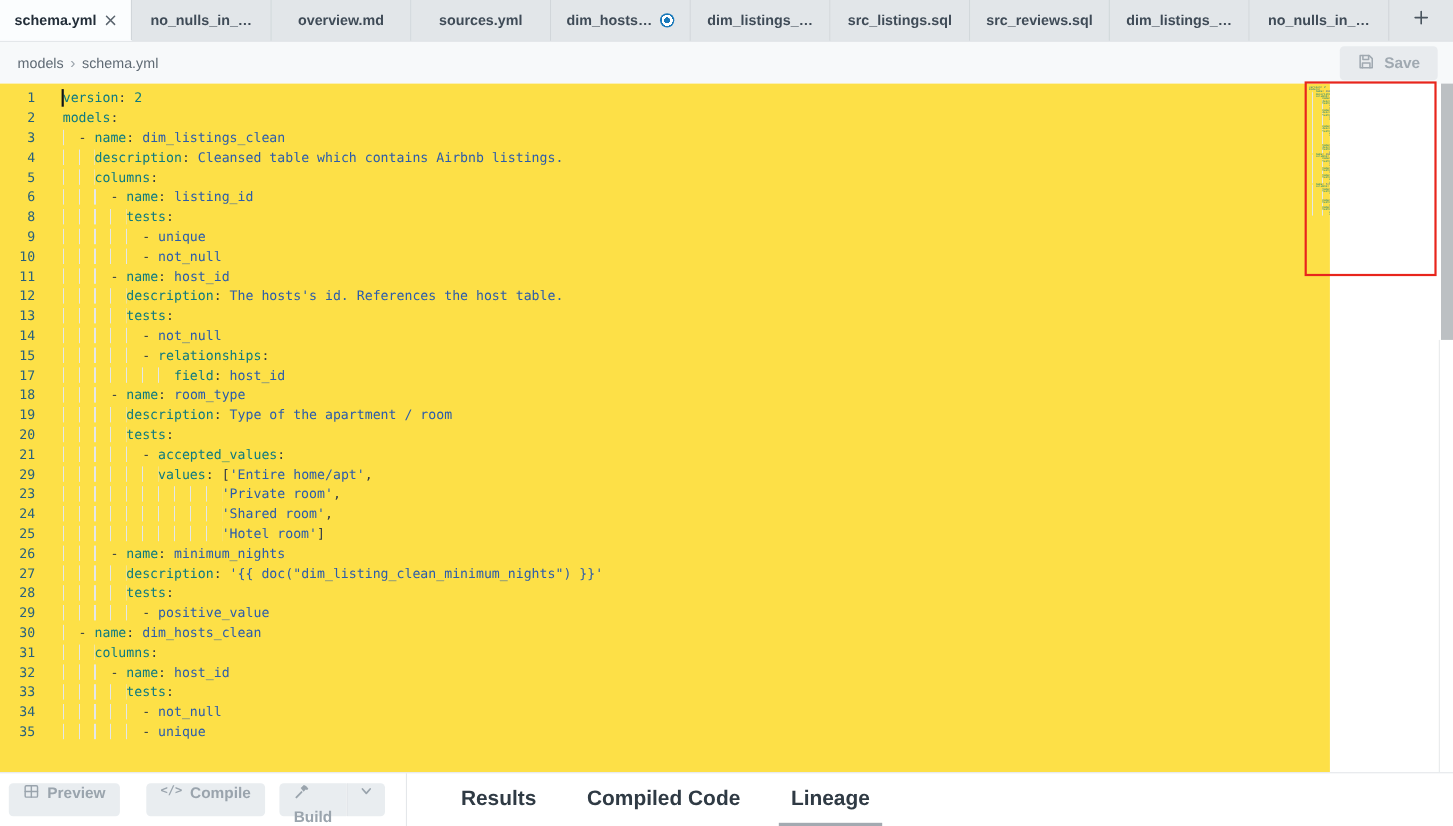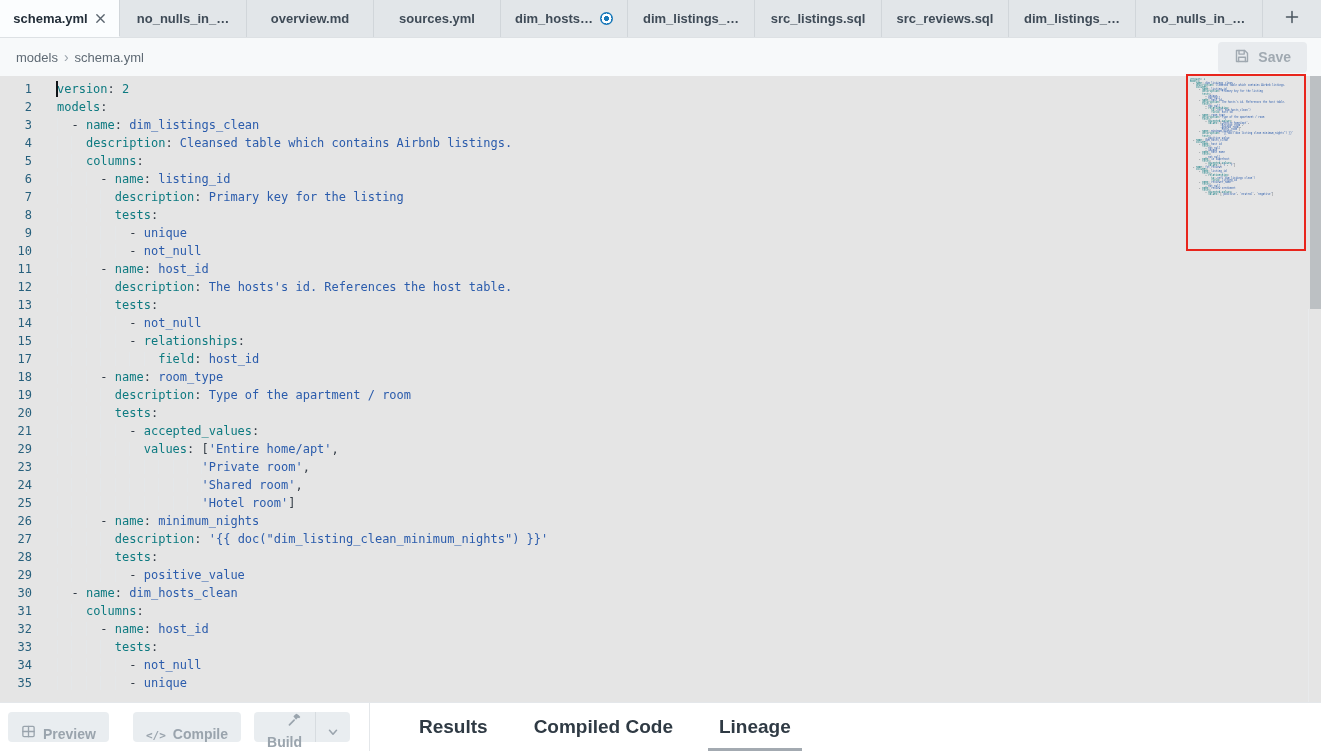--- a/index.html
+++ b/index.html
@@ -58,22 +58,22 @@
     display: flex; align-items: center; gap: 8px;
     background: #e8ebee; color: #a0a9b1;
     font-size: 14px; font-weight: 600;
     padding: 6px 16px; border-radius: 4px; border: none;
     cursor: not-allowed;
   }
 
   
   .editor {
     position: relative;
-    height: 626px; width: 1321px;
-    background: #e5e5e5;
+    height: 626px; width: 1209px;
+    background: #fde047;
     overflow: hidden;
     font-family: "DejaVu Sans Mono", monospace;
     font-size: 12px;
     padding-top: 4px;
   }
   .line { white-space: pre; height: 18px; line-height: 18px; position: relative; }
   .ln {
     display: inline-block; width: 32px; text-align: right;
     margin-right: 25px; color: #27607d;
   }
@@ -126,21 +126,21 @@
     border-top: 1px solid #e4e7ea;
     display: flex; align-items: stretch;
   }
   .actions {
     width: 370px; flex: 0 0 auto;
     display: flex; align-items: center;
     padding-left: 8px;
     border-right: 1px solid #e4e7ea;
   }
   .act-btn {
-    display: flex; align-items: flex-end; gap: 7px;
+    display: flex; align-items: flex-start; gap: 7px;
     background: #e9edf0; color: #9aa4ad;
     font-size: 14px; font-weight: 600;
     font-family: "Liberation Sans", sans-serif;
     height: 30px; padding: 0 13px;
     border: none; border-radius: 4px;
     cursor: not-allowed;
   }
   .act-btn .code-glyph { font-family: "DejaVu Sans Mono", monospace; font-size: 11px; font-weight: 700; }
   .btn-preview { margin-right: 24px; }
   .btn-compile { margin-right: 13px; }
@@ -233,21 +233,20 @@
 </div>
 
 <div class="editor">
   <div id="code-host">
       <div class="line"><span class="ln">1</span><span class="tk">version</span><span class="tp">: </span><span class="tn">2</span><span class="cursor"></span></div>
       <div class="line"><span class="ln">2</span><span class="tk">models</span><span class="tp">:</span></div>
       <div class="line"><span class="ln">3</span><span class="tw">  </span><span class="tp">- </span><span class="tk">name</span><span class="tp">: </span><span class="tv">dim_listings_clean</span></div>
       <div class="line"><span class="ln">4</span><span class="tw">    </span><span class="tk">description</span><span class="tp">: </span><span class="tv">Cleansed table which contains Airbnb listings.</span></div>
       <div class="line"><span class="ln">5</span><span class="tw">    </span><span class="tk">columns</span><span class="tp">:</span></div>
       <div class="line"><span class="ln">6</span><span class="tw">      </span><span class="tp">- </span><span class="tk">name</span><span class="tp">: </span><span class="tv">listing_id</span></div>
-      <div class="line"><span class="ln">7</span><span class="tw">        </span><span class="tk">description</span><span class="tp">: </span><span class="tv">Primary key for the listing</span></div>
       <div class="line"><span class="ln">8</span><span class="tw">        </span><span class="tk">tests</span><span class="tp">:</span></div>
       <div class="line"><span class="ln">9</span><span class="tw">          </span><span class="tp">- </span><span class="tv">unique</span></div>
       <div class="line"><span class="ln">10</span><span class="tw">          </span><span class="tp">- </span><span class="tv">not_null</span></div>
       <div class="line"><span class="ln">11</span><span class="tw">      </span><span class="tp">- </span><span class="tk">name</span><span class="tp">: </span><span class="tv">host_id</span></div>
       <div class="line"><span class="ln">12</span><span class="tw">        </span><span class="tk">description</span><span class="tp">: </span><span class="tv">The hosts's id. References the host table.</span></div>
       <div class="line"><span class="ln">13</span><span class="tw">        </span><span class="tk">tests</span><span class="tp">:</span></div>
       <div class="line"><span class="ln">14</span><span class="tw">          </span><span class="tp">- </span><span class="tv">not_null</span></div>
       <div class="line"><span class="ln">15</span><span class="tw">          </span><span class="tp">- </span><span class="tk">relationships</span><span class="tp">:</span></div>
       <div class="line"><span class="ln">17</span><span class="tw">              </span><span class="tk">field</span><span class="tp">: </span><span class="tv">host_id</span></div>
       <div class="line"><span class="ln">18</span><span class="tw">      </span><span class="tp">- </span><span class="tk">name</span><span class="tp">: </span><span class="tv">room_type</span></div>

